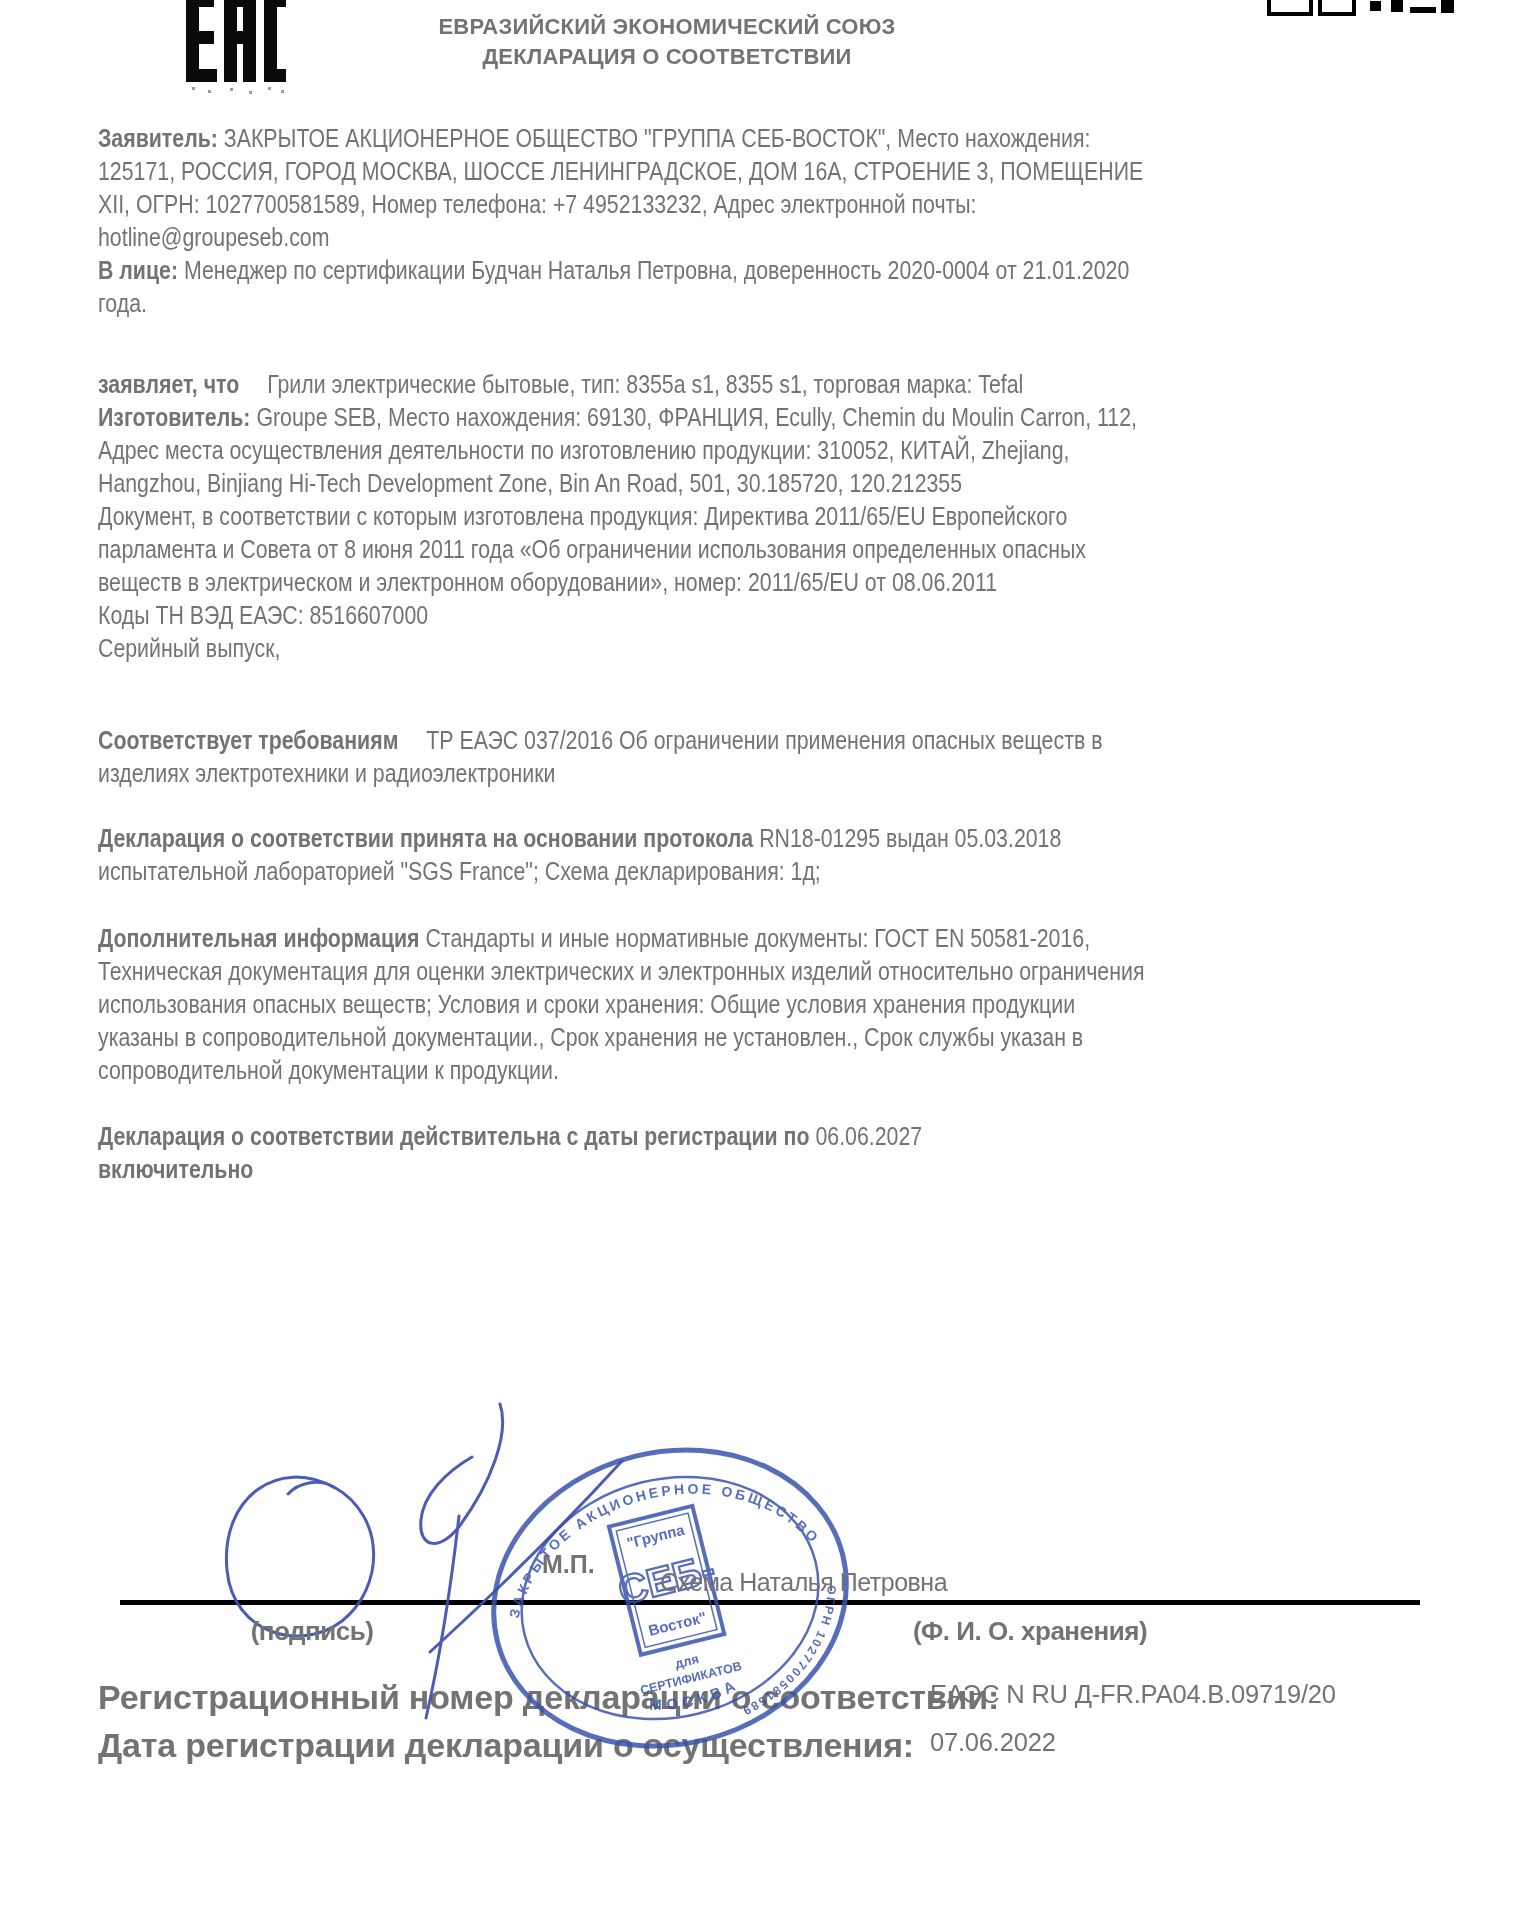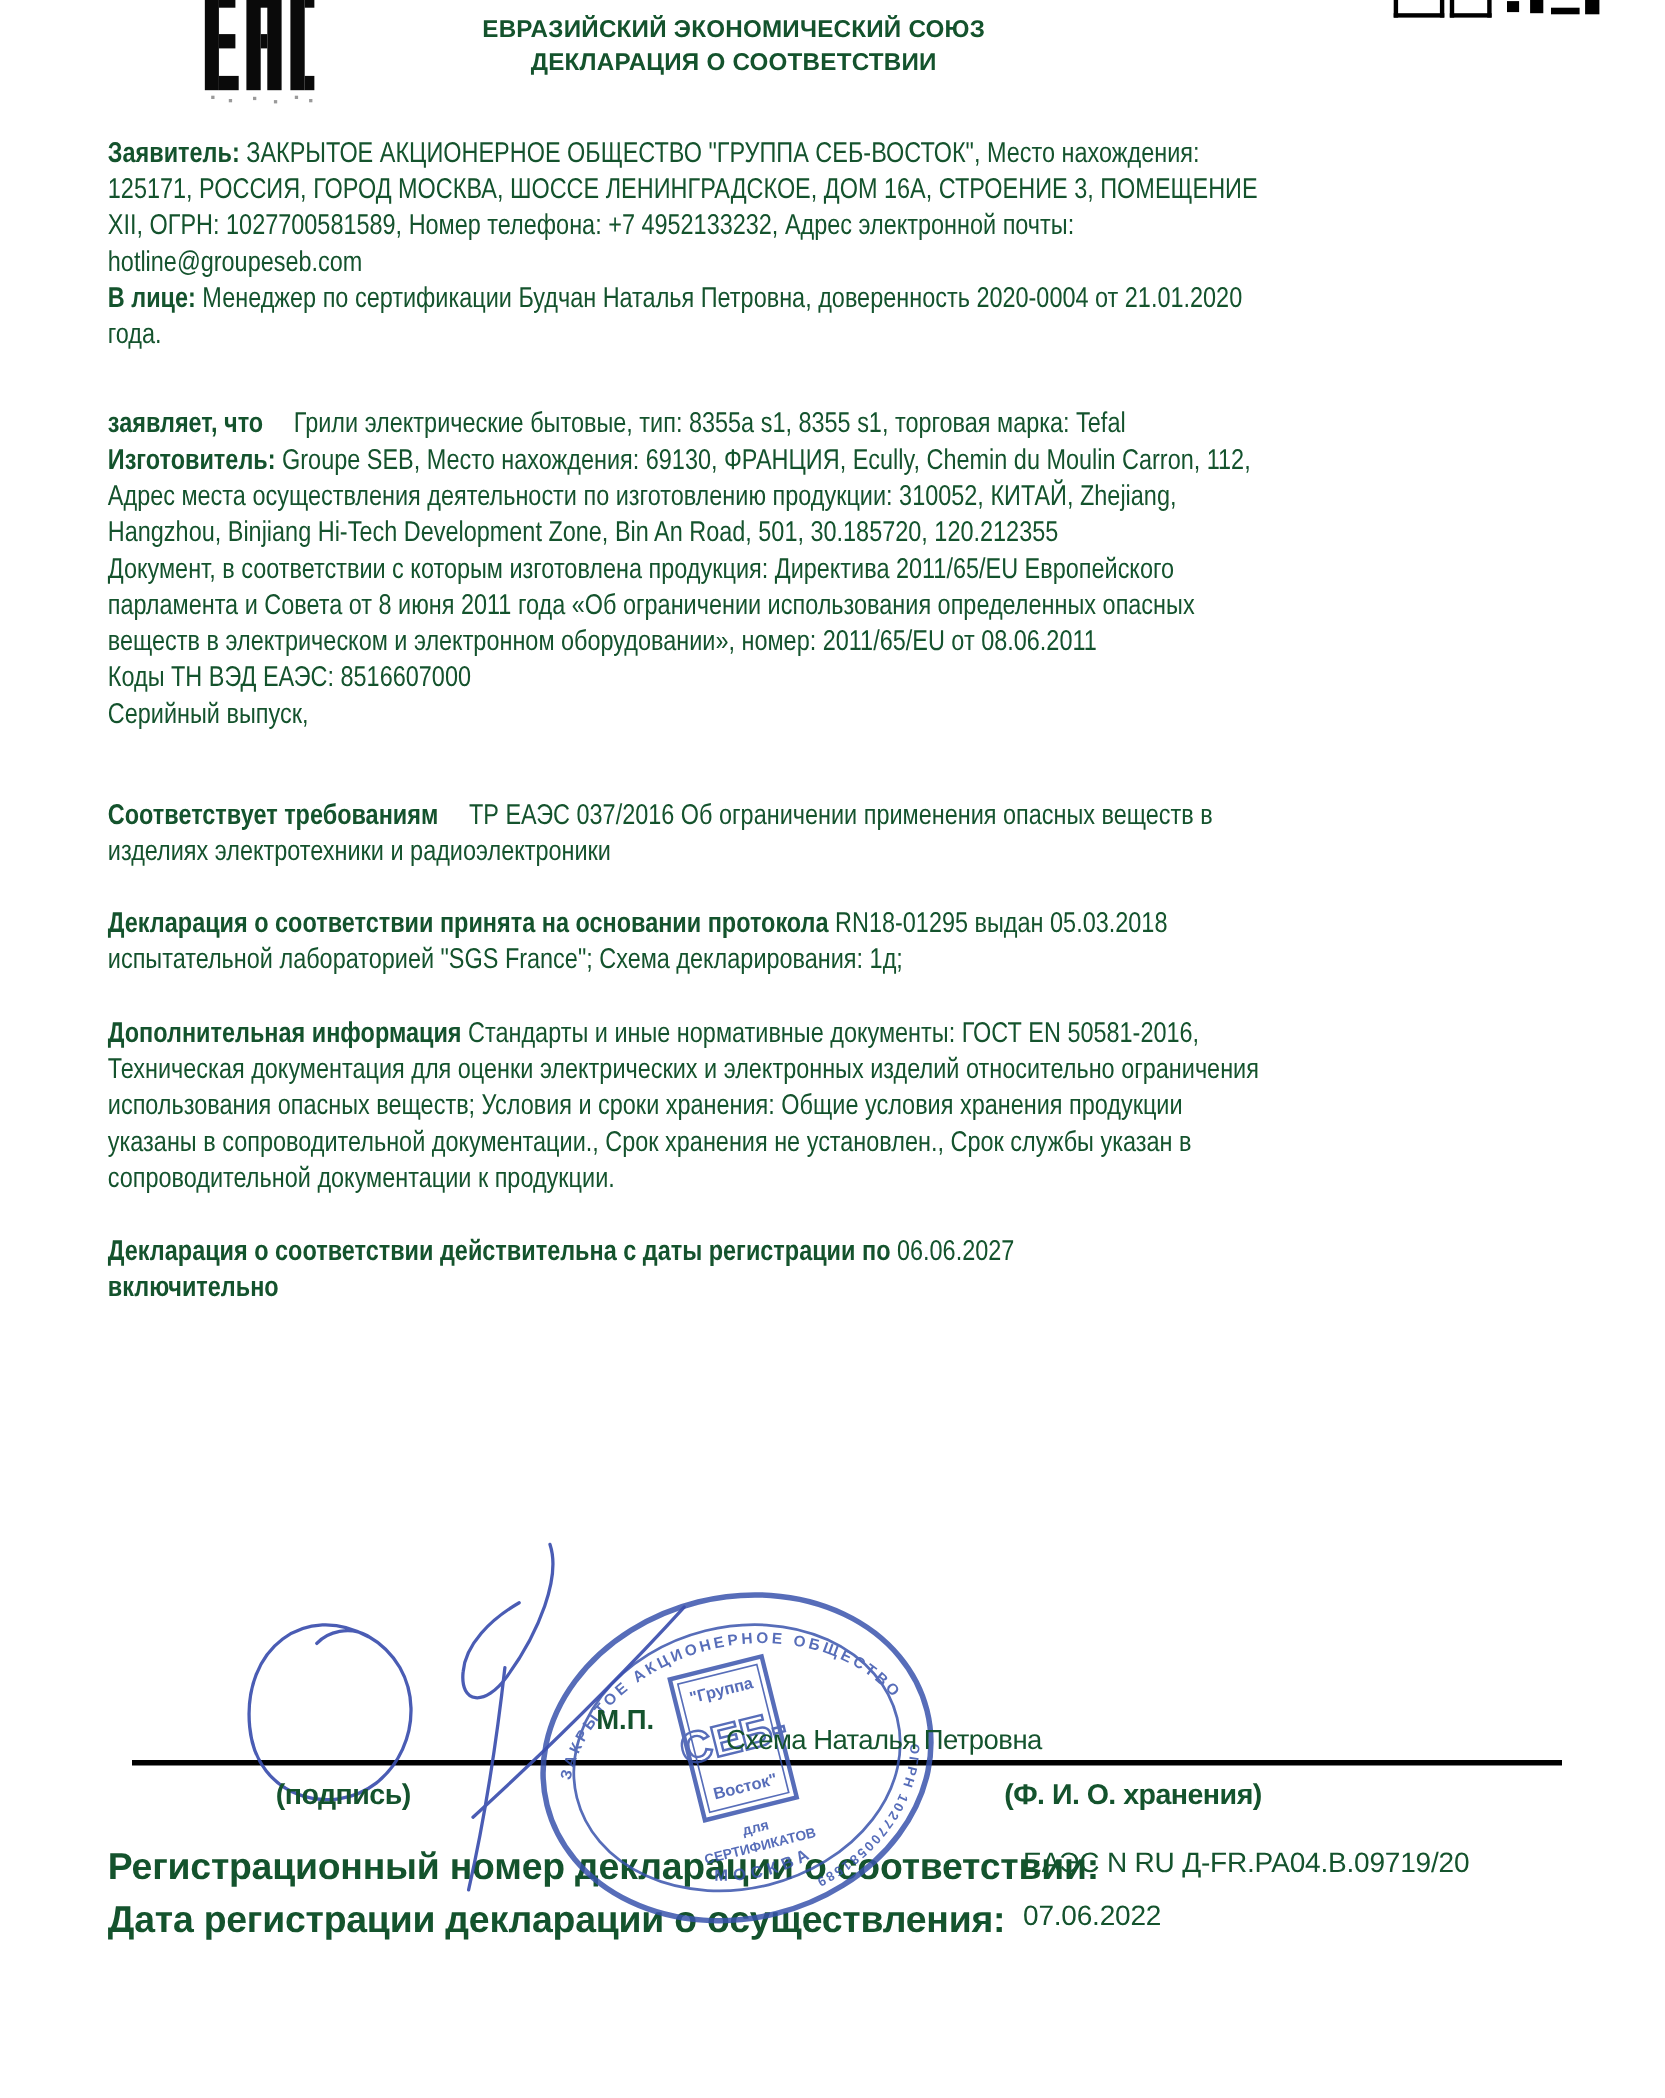--- a/index.html
+++ b/index.html
@@ -1,17 +1,17 @@
 <!DOCTYPE html>
 <html><head>
 <meta charset="utf-8">
 <style>
   html,body{margin:0;padding:0;background:#ffffff;}
   .page{position:relative;width:1514px;height:1907px;background:#ffffff;overflow:hidden;
-        font-family:"Liberation Sans",sans-serif;color:#14532d;}
+        font-family:"Liberation Sans",sans-serif;color:#737373;}
   .abs{position:absolute;}
   b{font-weight:bold;}
 
   
   .title{font-weight:bold;font-size:22px;text-align:center;letter-spacing:.2px;}
   .frag{position:absolute;background:#000;}
   .frag-outline{position:absolute;border:4px solid #000;border-top:none;background:#fff;}
 
   
   .bodycol{position:absolute;left:98px;top:122px;width:1296px;

